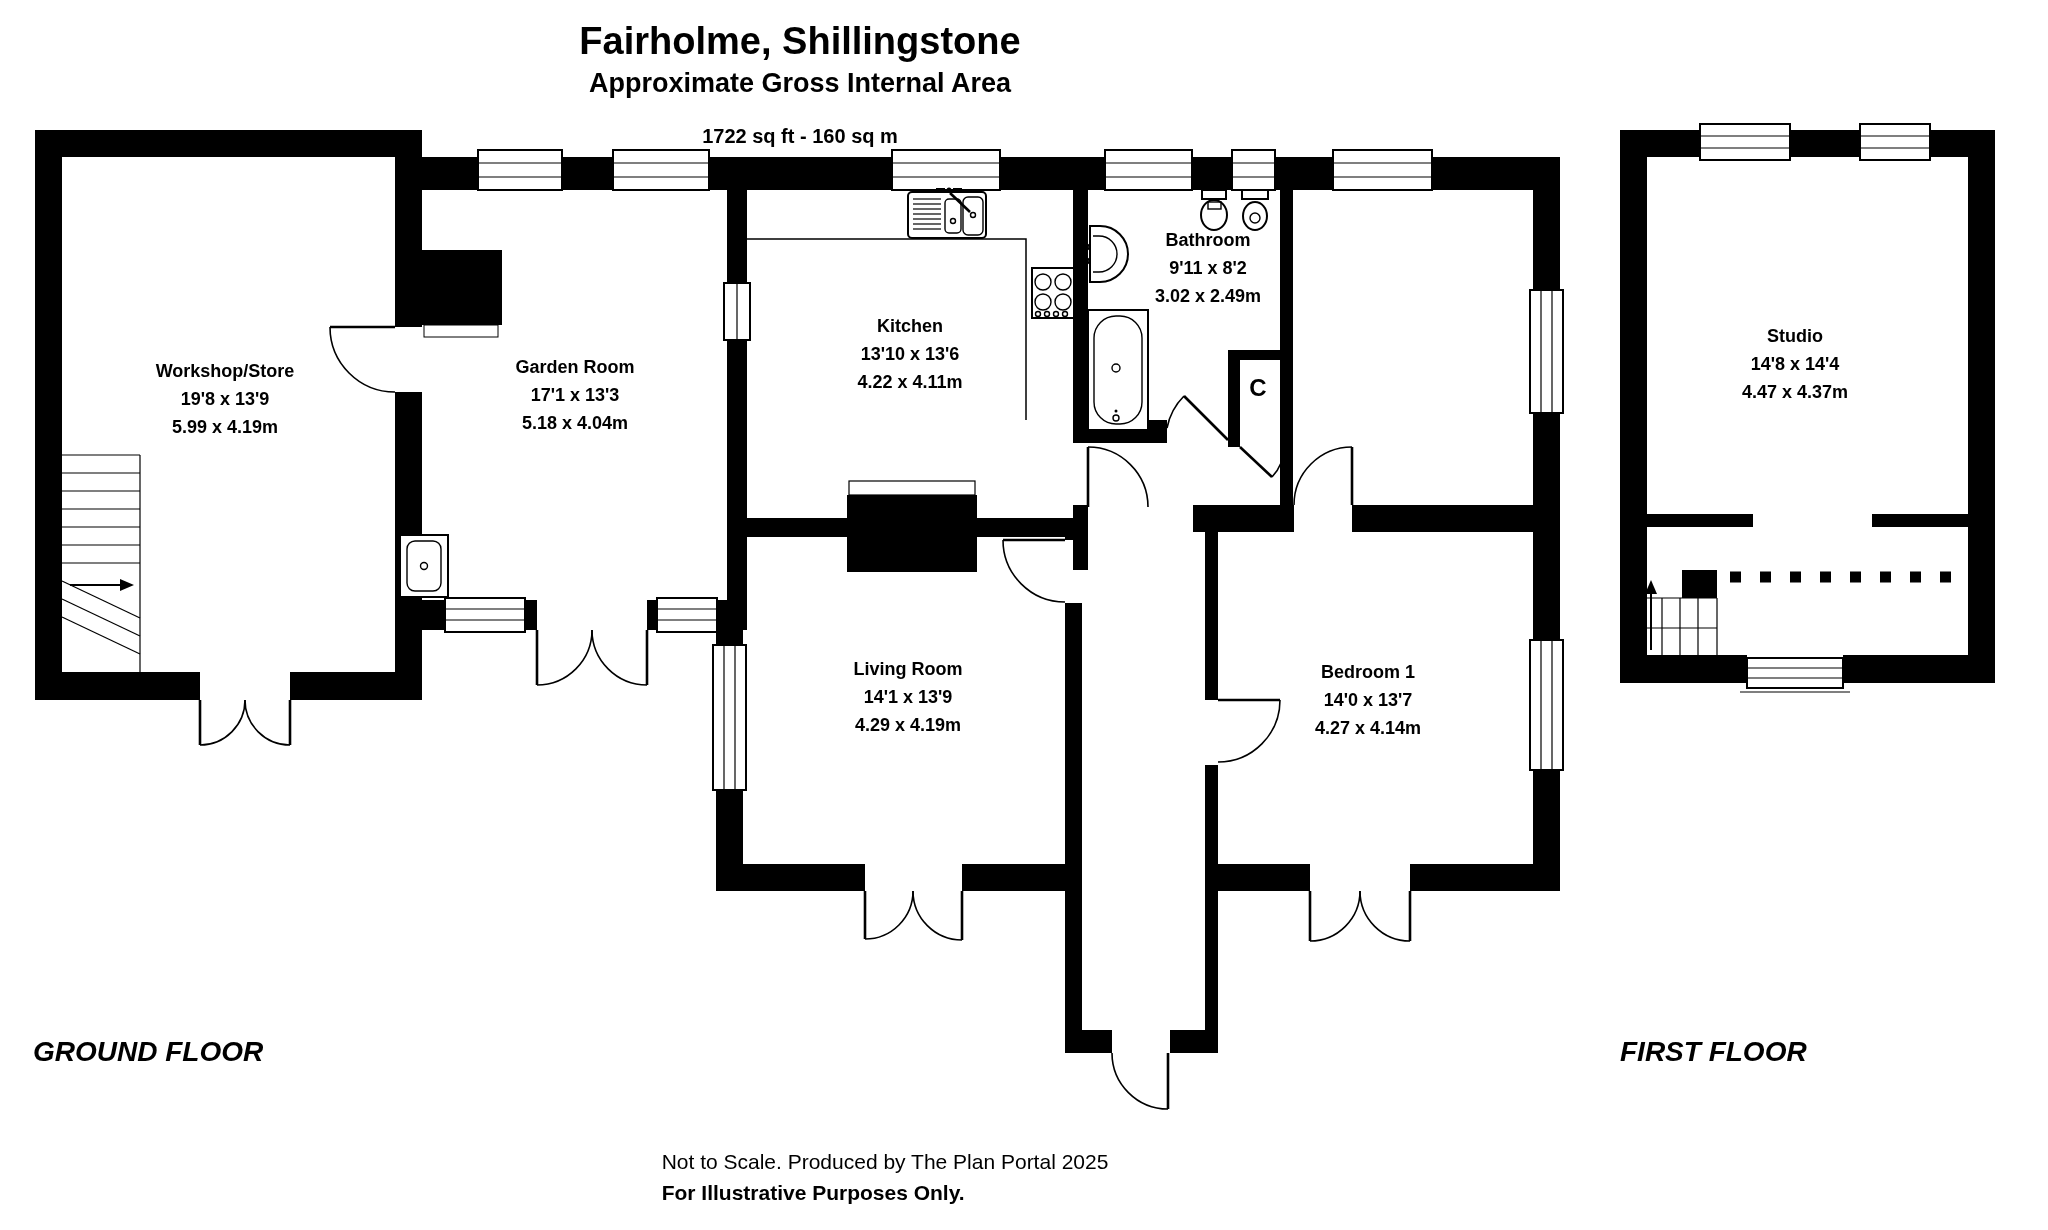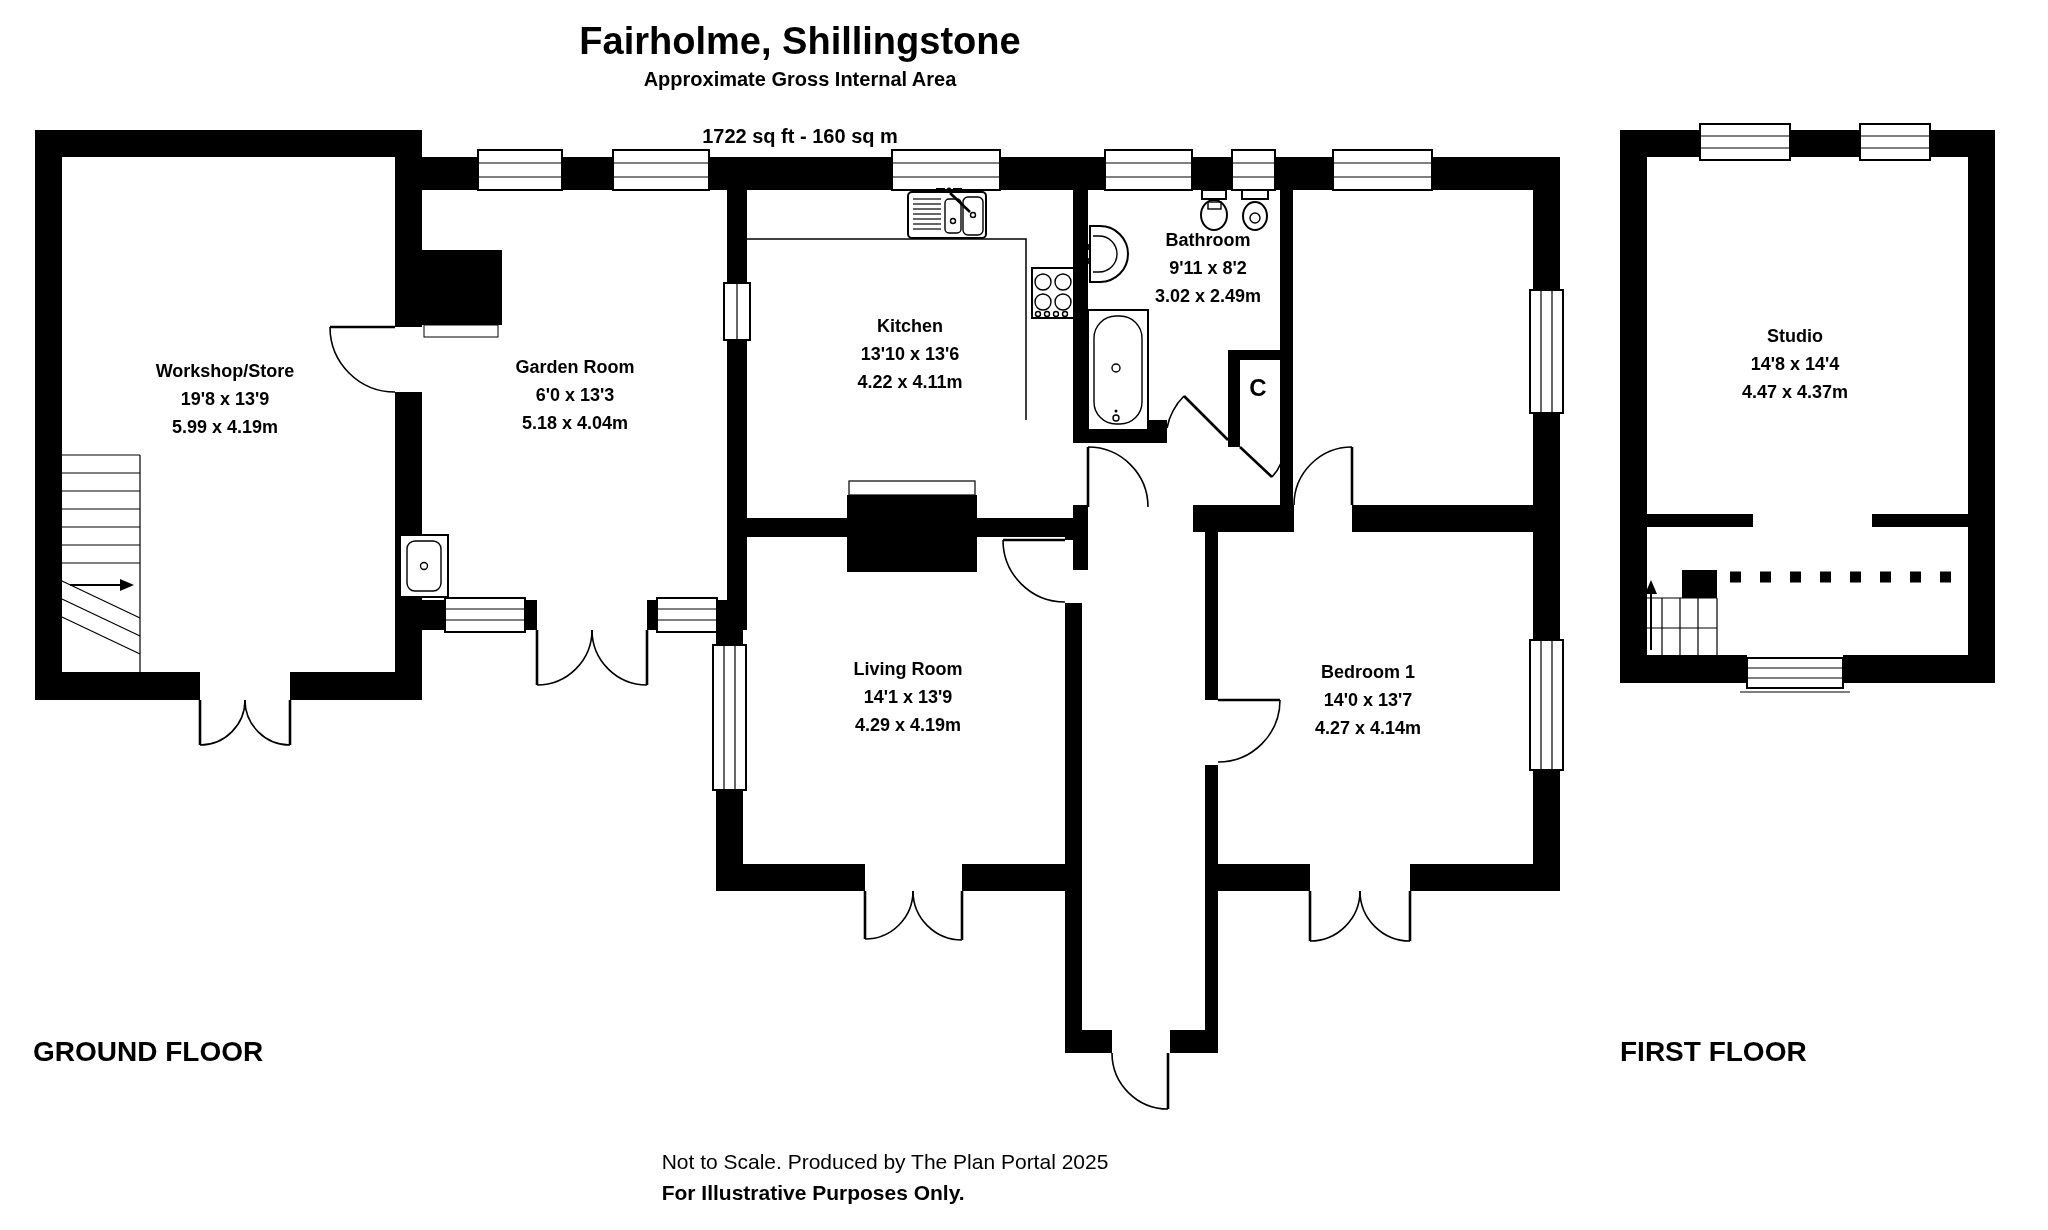--- a/index.html
+++ b/index.html
@@ -9,29 +9,29 @@
   .w{fill:#000;}
   .wf{fill:#fff;stroke:#000;stroke-width:2;}
   .ln{stroke:#000;fill:none;stroke-width:1.2;}
   .arc{stroke:#000;fill:none;stroke-width:1.6;}
   .leaf{stroke:#000;fill:none;stroke-width:2.6;}
   .fx1{fill:#fff;stroke:#000;stroke-width:2;}
   .fx2{fill:none;stroke:#000;stroke-width:1.4;}
   .title{position:absolute;left:800px;top:20px;transform:translateX(-50%);
          font-size:38px;font-weight:bold;white-space:nowrap;}
   .subtitle{position:absolute;left:800px;top:68px;transform:translateX(-50%);
-         font-size:20px;font-weight:bold;white-space:nowrap;}
+         font-size:27px;font-weight:bold;white-space:nowrap;}
   .arealine{position:absolute;left:800px;top:94px;transform:translateX(-50%);
          font-size:20px;font-weight:bold;white-space:nowrap;margin-top:31px;}
   .room-label{position:absolute;transform:translateX(-50%);text-align:center;
          font-size:18px;font-weight:bold;line-height:28px;white-space:nowrap;}
   .room-label span{display:block;}
   .cupboard-label{position:absolute;transform:translateX(-50%);
          font-size:24px;font-weight:bold;}
-  .floor-label{position:absolute;font-size:28px;font-weight:bold;white-space:nowrap;}
+  .floor-label{position:absolute;font-size:28px;font-weight:bold;white-space:nowrap;font-style:italic;}
   .floor-label.ground{left:33px;top:1036px;}
   .floor-label.first{left:1620px;top:1036px;}
   .footer{position:absolute;left:885px;top:1146px;transform:translateX(-50%);
           text-align:left;font-size:21px;line-height:31px;white-space:nowrap;}
   .footer .bold{font-weight:bold;}
 </style>
 </head>
 <body>
 
 <div class="page">
@@ -353,21 +353,21 @@
   <div class="subtitle">Approximate Gross Internal Area</div>
   <div class="arealine">1722 sq ft - 160 sq m</div>
 
   <div class="room-label" style="left:225px;top:357px">
     <span>Workshop/Store</span>
     <span>19'8 x 13'9</span>
     <span>5.99 x 4.19m</span>
   </div>
   <div class="room-label" style="left:575px;top:353px">
     <span>Garden Room</span>
-    <span>6'0 x 13'3</span>
+    <span>17'1 x 13'3</span>
     <span>5.18 x 4.04m</span>
   </div>
   <div class="room-label" style="left:910px;top:312px">
     <span>Kitchen</span>
     <span>13'10 x 13'6</span>
     <span>4.22 x 4.11m</span>
   </div>
   <div class="room-label" style="left:1208px;top:226px">
     <span>Bathroom</span>
     <span>9'11 x 8'2</span>

